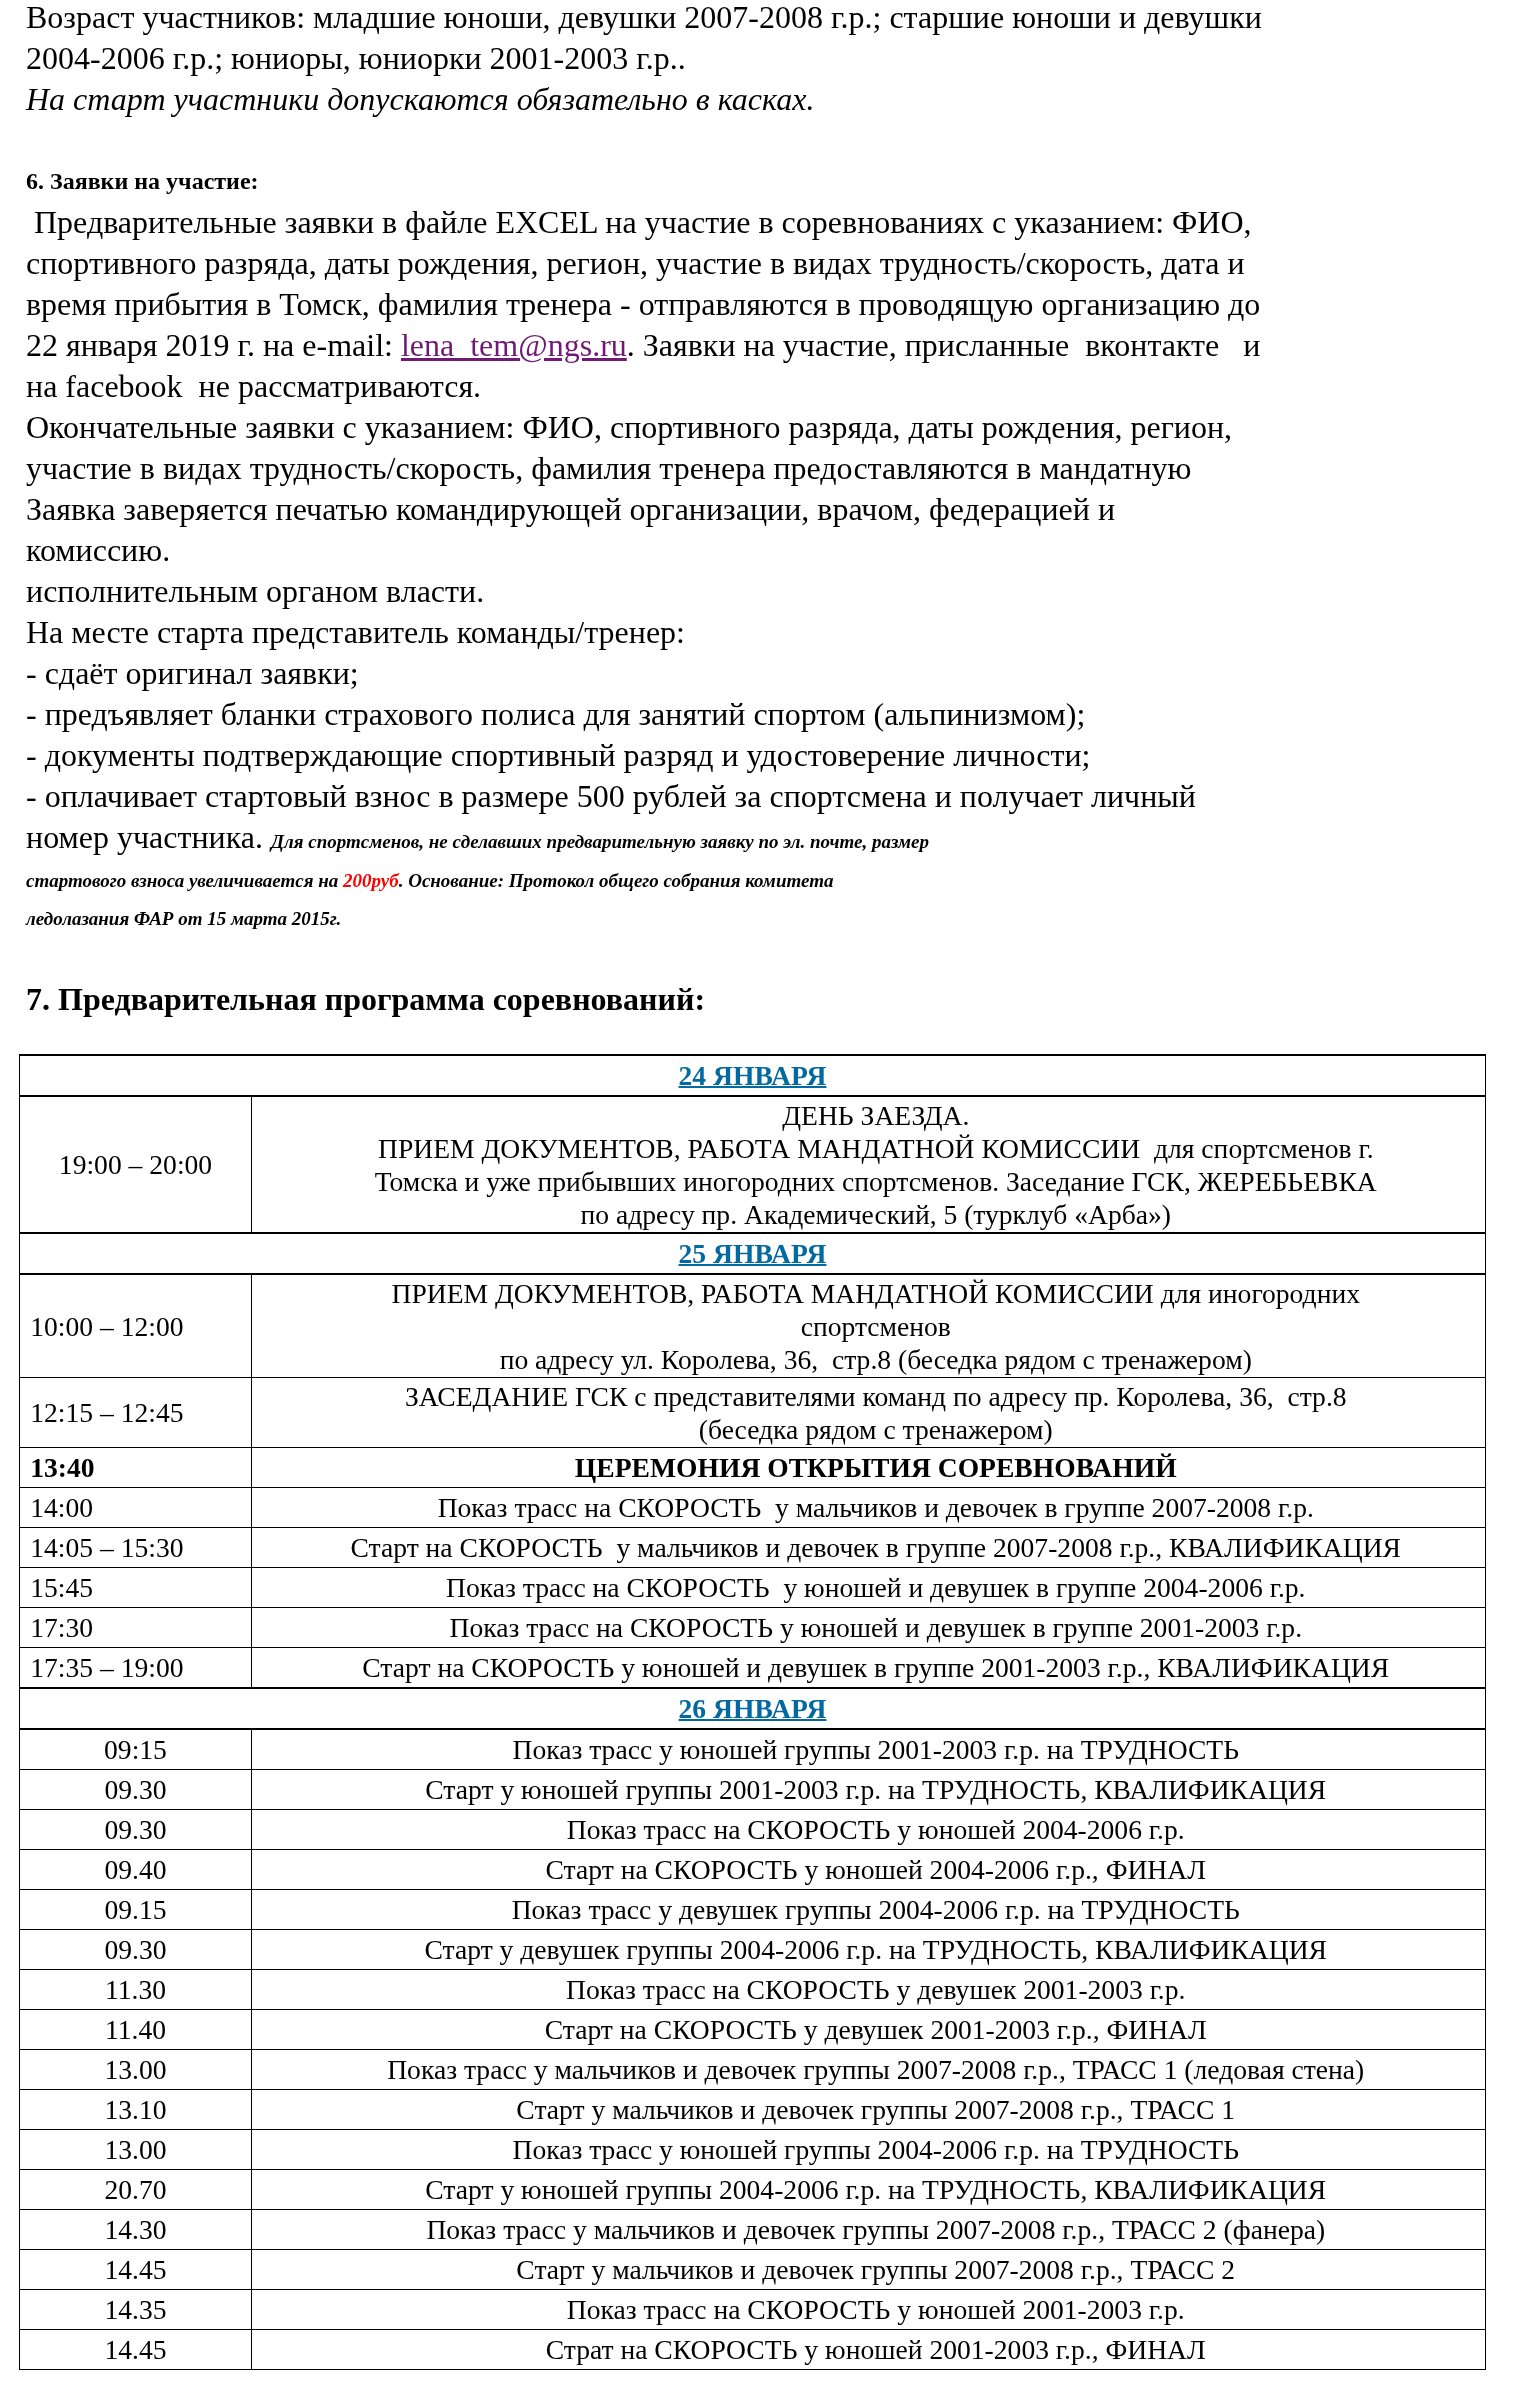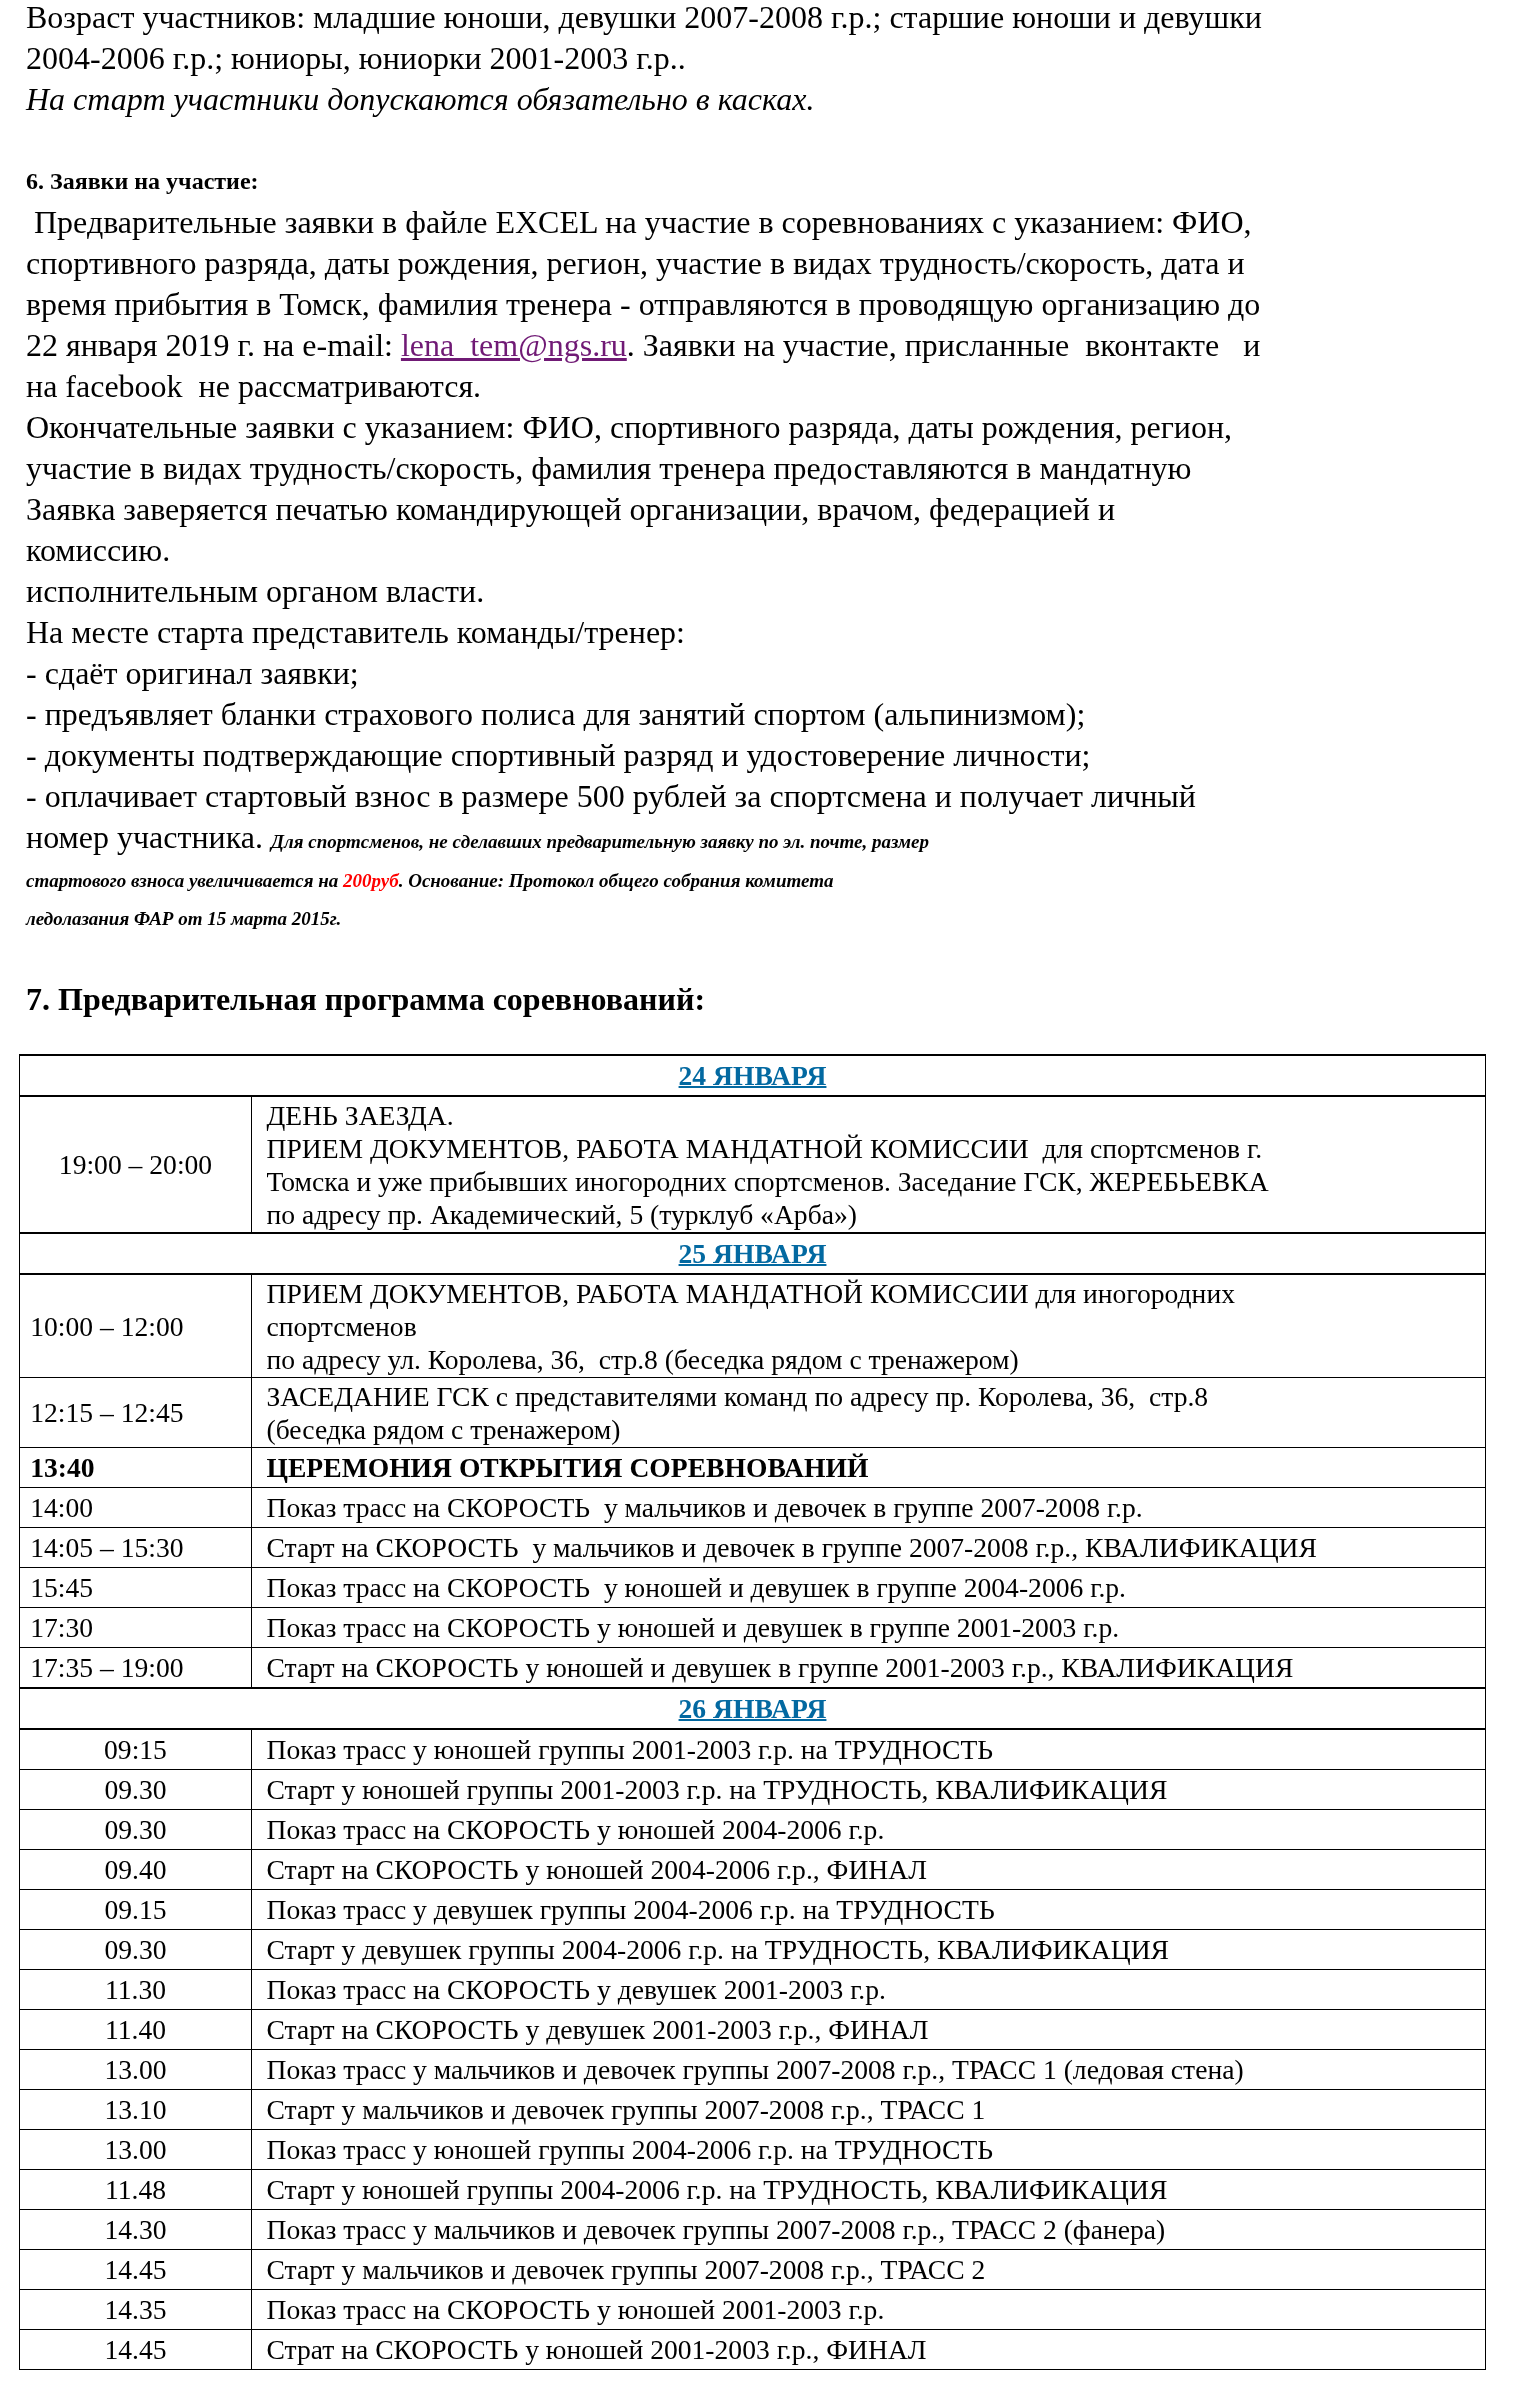--- a/index.html
+++ b/index.html
@@ -34,20 +34,21 @@
     font-size: 27.6px;
   }
   table.sched col.time { width: 232px; }
   table.sched col.desc { width: 1234px; }
   table.sched td {
     border: 1.5px solid #000;
     padding: 0 0 0 16px;
     vertical-align: middle;
     line-height: 33px;
     height: 39px;
+    text-align: center;
   }
   table.sched tr.date td {
     text-align: center;
     color: #0369a1;
     font-weight: bold;
     text-decoration: underline;
     text-decoration-thickness: 2.2px;
     padding: 0;
     border-top: 2.2px solid #000;
     border-bottom: 2.2px solid #000;
@@ -190,21 +191,21 @@
       </tr>
       <tr>
         <td class="t-center">13.10</td>
         <td class="desc" style="white-space: pre;">Старт у мальчиков и девочек группы 2007-2008 г.р., ТРАСС 1</td>
       </tr>
       <tr>
         <td class="t-center">13.00</td>
         <td class="desc" style="white-space: pre;">Показ трасс у юношей группы 2004-2006 г.р. на ТРУДНОСТЬ</td>
       </tr>
       <tr>
-        <td class="t-center">11.48</td>
+        <td class="t-center">20.70</td>
         <td class="desc" style="white-space: pre;">Старт у юношей группы 2004-2006 г.р. на ТРУДНОСТЬ, КВАЛИФИКАЦИЯ</td>
       </tr>
       <tr>
         <td class="t-center">14.30</td>
         <td class="desc" style="white-space: pre;">Показ трасс у мальчиков и девочек группы 2007-2008 г.р., ТРАСС 2 (фанера)</td>
       </tr>
       <tr>
         <td class="t-center">14.45</td>
         <td class="desc" style="white-space: pre;">Старт у мальчиков и девочек группы 2007-2008 г.р., ТРАСС 2</td>
       </tr>

